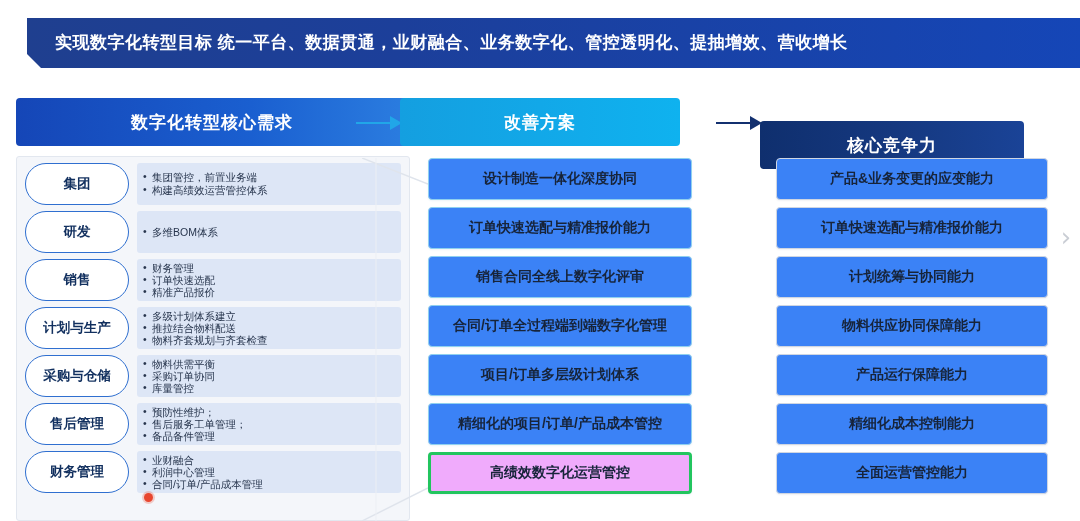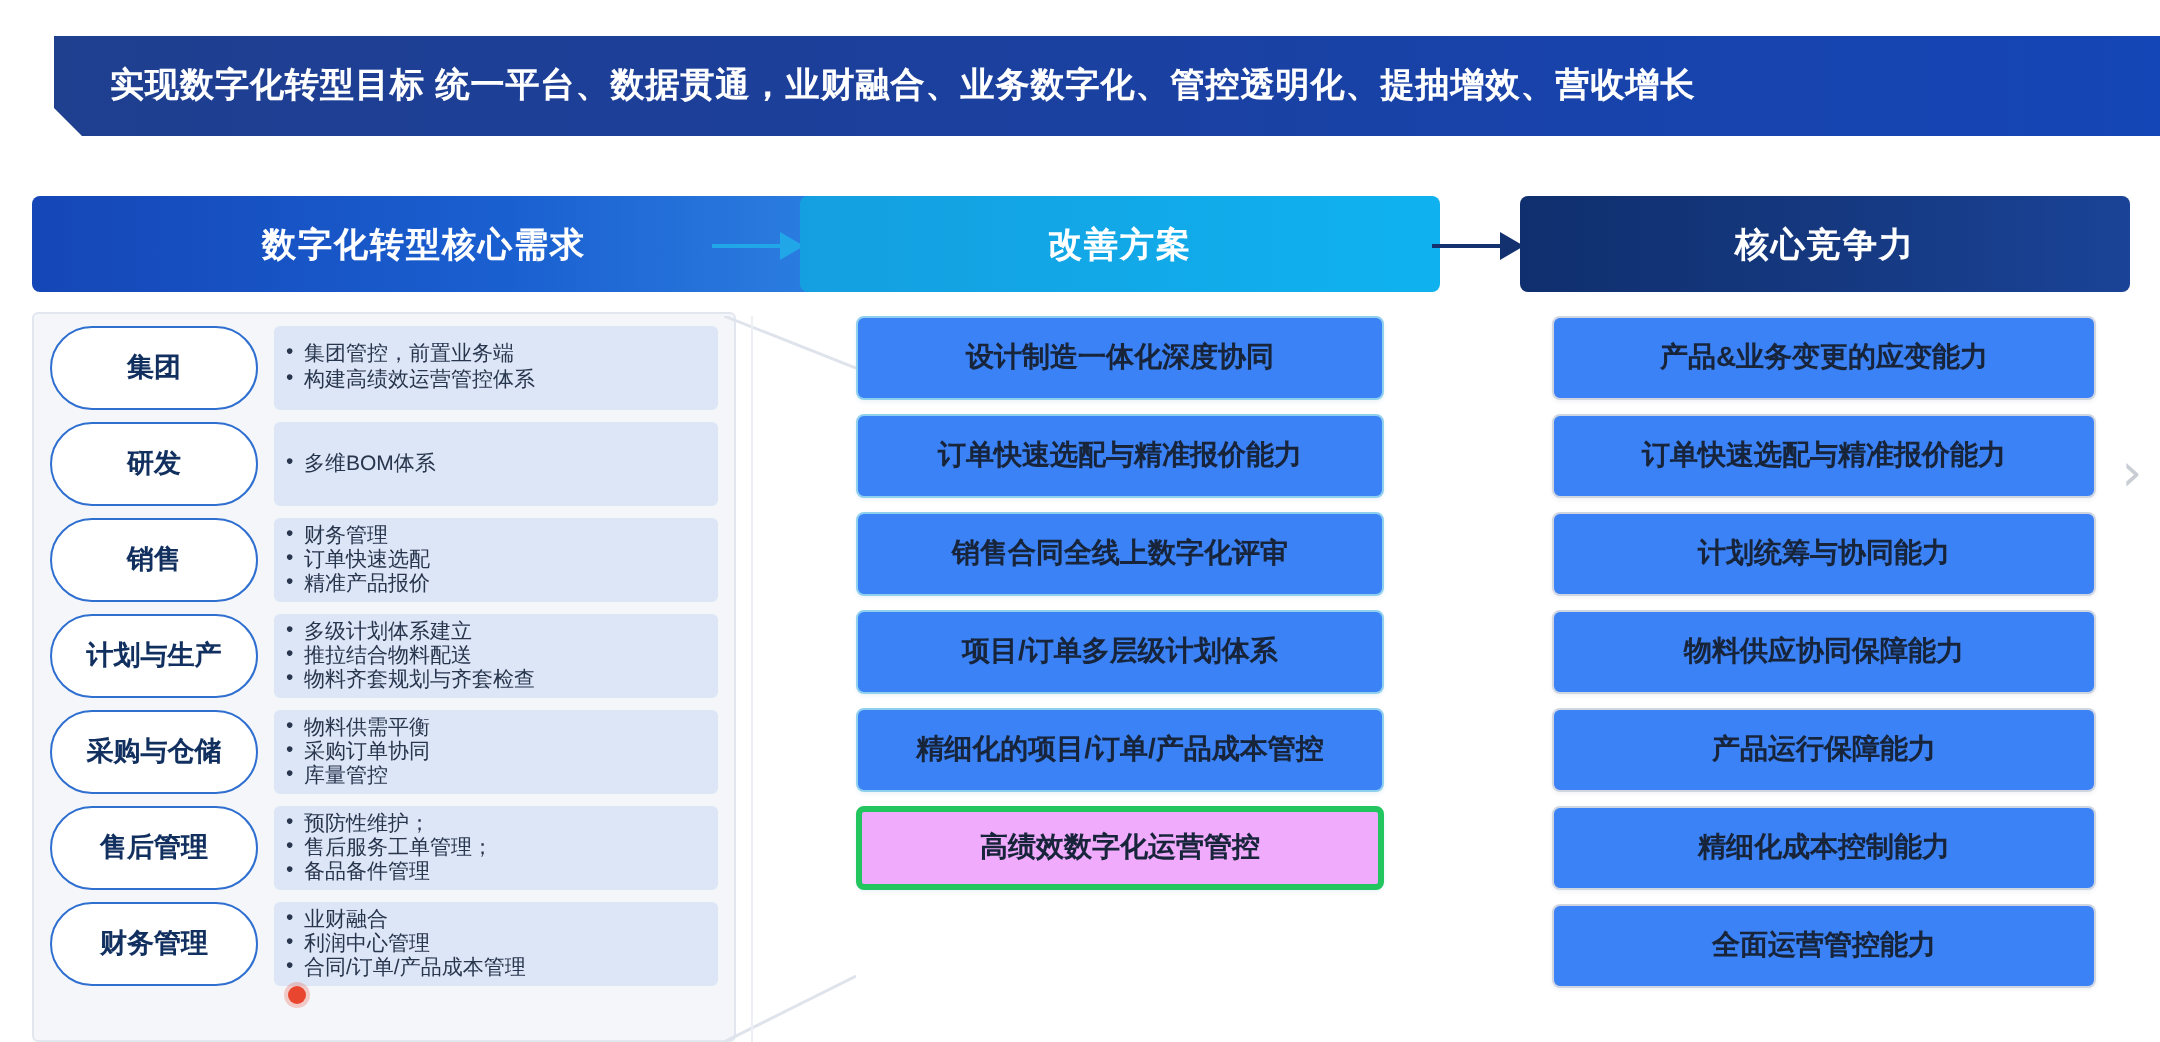--- a/index.html
+++ b/index.html
@@ -52,22 +52,22 @@
     border-radius: 4px;
     color: #ffffff;
     font-size: 17px;
     font-weight: bold;
     display: flex;
     align-items: center;
     justify-content: center;
     letter-spacing: 1px;
   }
   #col1 { left: 16px;  width: 392px; }
-  #col2 { left: 400px; width: 320px; }
-  #col3 { left: 760px; width: 305px; }
+  #col2 { left: 400px; width: 280px; }
+  #col3 { left: 760px; width: 264px; margin-top: 23px; }
 
   #col1 .col-head { background: linear-gradient(90deg, #1546b7 0%, #1a5fd0 60%, #2b7de0 100%); }
   #col2 .col-head { background: linear-gradient(90deg, #149fe0 0%, #12a8e8 50%, #0fb2ef 100%); }
   #col3 .col-head { background: linear-gradient(90deg, #0f2f6e 0%, #15387f 50%, #1a4397 100%); }
 
   
   .arrow {
     position: absolute;
     top: 116px;
     width: 46px;
@@ -95,21 +95,21 @@
   #arrow1 { color: #21a6e8; }
   #arrow1 .shaft { background: #21a6e8; }
   #arrow2 { color: #13306f; }
   #arrow2 .shaft { background: #13306f; }
 
   
   .col1-body {
     position: absolute;
     left: 16px;
     top: 156px;
-    width: 352px;
+    width: 394px;
     height: 365px;
     background: #f4f6fa;
     border: 1px solid #e2e7ef;
     border-radius: 3px;
     box-sizing: border-box;
     padding: 6px 8px 0 8px;
   }
   .req-row {
     display: flex;
     align-items: stretch;
@@ -328,20 +328,21 @@
 <svg class="connector" viewBox="0 0 66 363" preserveAspectRatio="none">
   <path d="M0 0 L66 26" stroke="#dfe4ec" stroke-width="1.5" fill="none"></path>
   <path d="M0 363 L66 330" stroke="#dfe4ec" stroke-width="1.5" fill="none"></path>
   <path d="M14 0 L14 363" stroke="#eceff4" stroke-width="1" fill="none"></path>
 </svg>
 
 <div class="card-list" id="list2">
   <div class="card">设计制造一体化深度协同</div>
   <div class="card">订单快速选配与精准报价能力</div>
   <div class="card">销售合同全线上数字化评审</div>
+  <div class="card">合同/订单全过程端到端数字化管理</div>
   <div class="card">项目/订单多层级计划体系</div>
   <div class="card">精细化的项目/订单/产品成本管控</div>
   <div class="card last">高绩效数字化运营管控</div>
 </div>
 
 <div class="card-list" id="list3">
   <div class="card">产品&amp;业务变更的应变能力</div>
   <div class="card">订单快速选配与精准报价能力</div>
   <div class="card">计划统筹与协同能力</div>
   <div class="card">物料供应协同保障能力</div>

